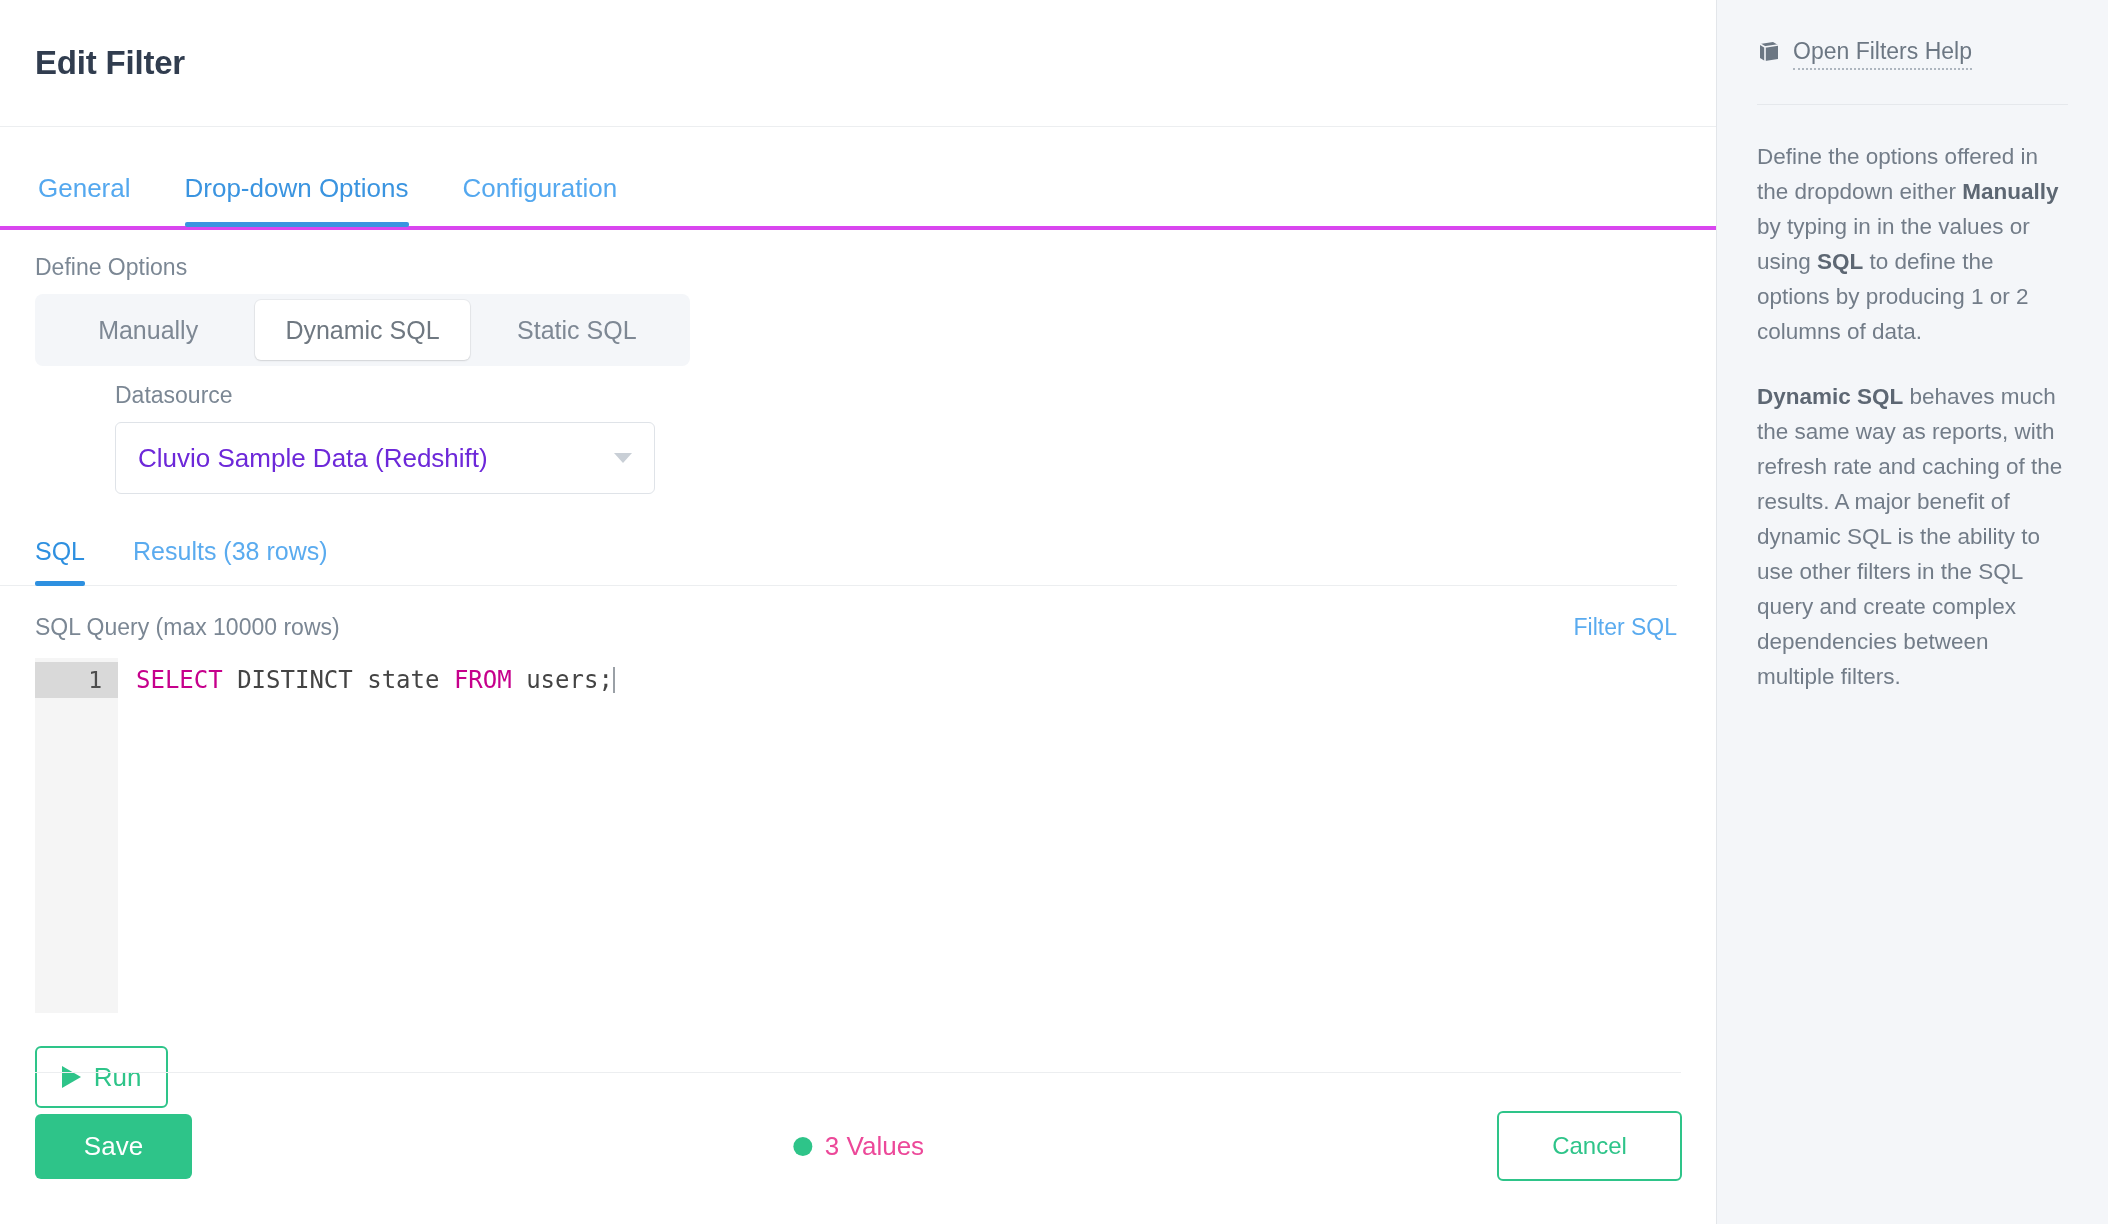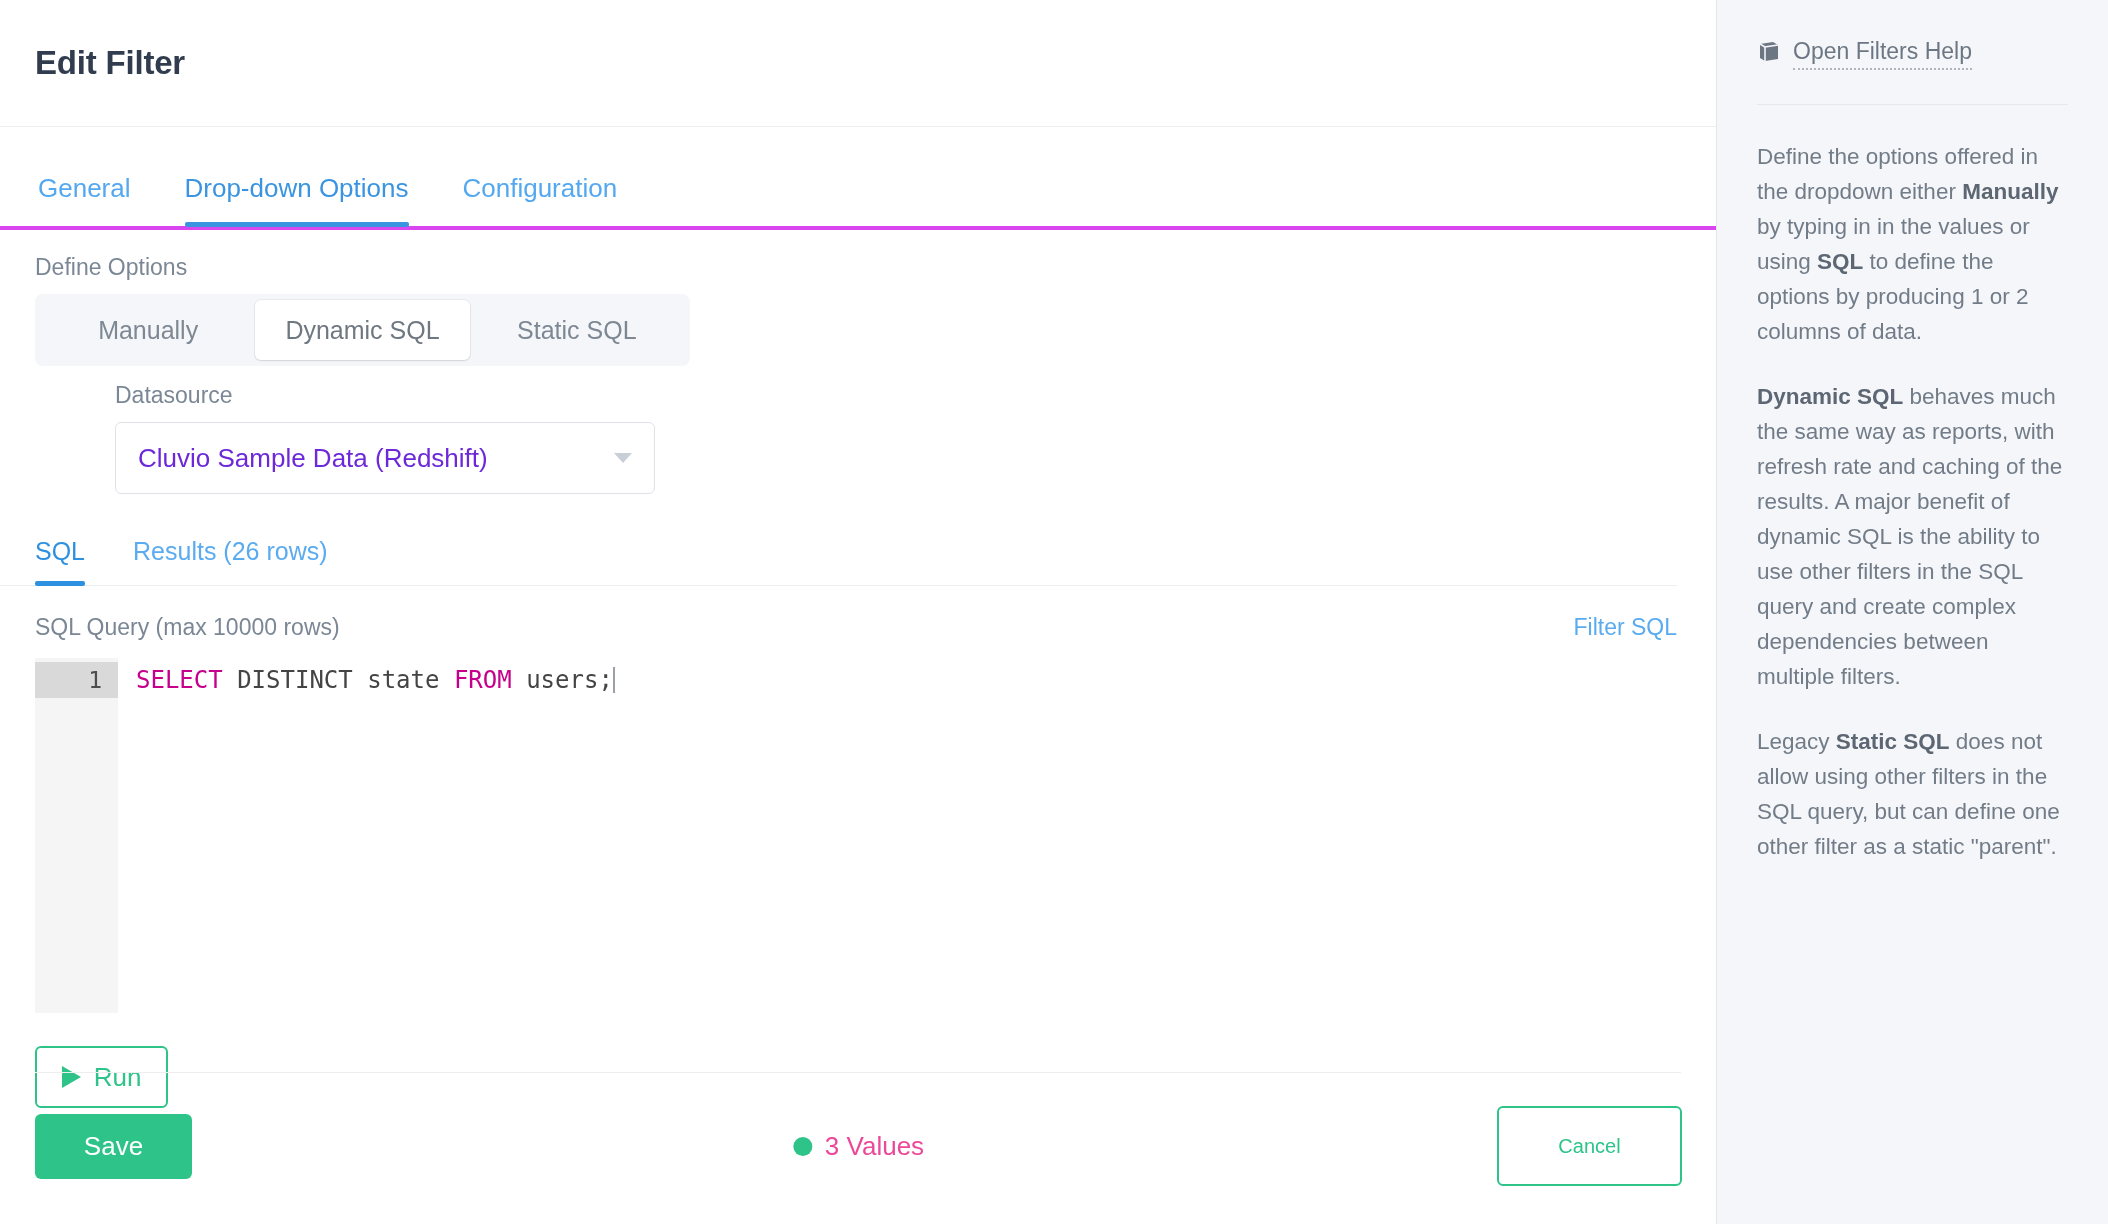--- a/index.html
+++ b/index.html
@@ -299,29 +299,29 @@
   .dot {
     width: 19px; height: 19px;
     border-radius: 50%;
     background: #2ec489;
   }
   .values-text { font-size: 26px; color: #ec4899; }
   .cancel-btn {
     position: absolute;
     right: 35px;
     width: 185px;
-    height: 80px;
+    height: 70px;
     border: 2px solid #2ec489;
     border-radius: 6px;
     background: #ffffff;
     display: flex;
     align-items: center;
     justify-content: center;
     color: #2ec489;
-    font-size: 20px;
+    font-size: 24px;
     cursor: pointer;
   }
 
   
   .sidebar {
     width: 391px;
     flex: 0 0 391px;
     background: #f4f6f9;
     height: 1224px;
     padding: 0 40px;
@@ -387,21 +387,21 @@
         <div class="select-box">
           <span class="select-value">Cluvio Sample Data (Redshift)</span>
           <span class="caret"></span>
         </div>
       </div>
 
     </div>
 
     <div class="sub-tabs">
       <div class="sub-tab active">SQL</div>
-      <div class="sub-tab">Results (26 rows)</div>
+      <div class="sub-tab">Results (38 rows)</div>
     </div>
 
     <div class="query-head">
       <div class="query-label">SQL Query (max 10000 rows)</div>
       <div class="format-link">Filter SQL</div>
     </div>
 
     <div class="editor">
       <div class="gutter">
         <div class="gutter-line active">1</div>
@@ -444,20 +444,17 @@
 
     <div class="sidebar-divider"></div>
 
     <div class="help-body">
       <p class="help-para">
         <span>Define the options offered in the dropdown either </span><b>Manually</b><span> by typing in in the values or using </span><b>SQL</b><span> to define the options by producing 1 or 2 columns of data.</span>
       </p>
       <p class="help-para">
         <b>Dynamic SQL</b><span> behaves much the same way as reports, with refresh rate and caching of the results. A major benefit of dynamic SQL is the ability to use other filters in the SQL query and create complex dependencies between multiple filters.</span>
       </p>
-      <p class="help-para">
-        <span>Legacy </span><b>Static SQL</b><span> does not allow using other filters in the SQL query, but can define one other filter as a static "parent".</span>
-      </p>
     </div>
 
   </div>
 
 </div>
 
 </body></html>

